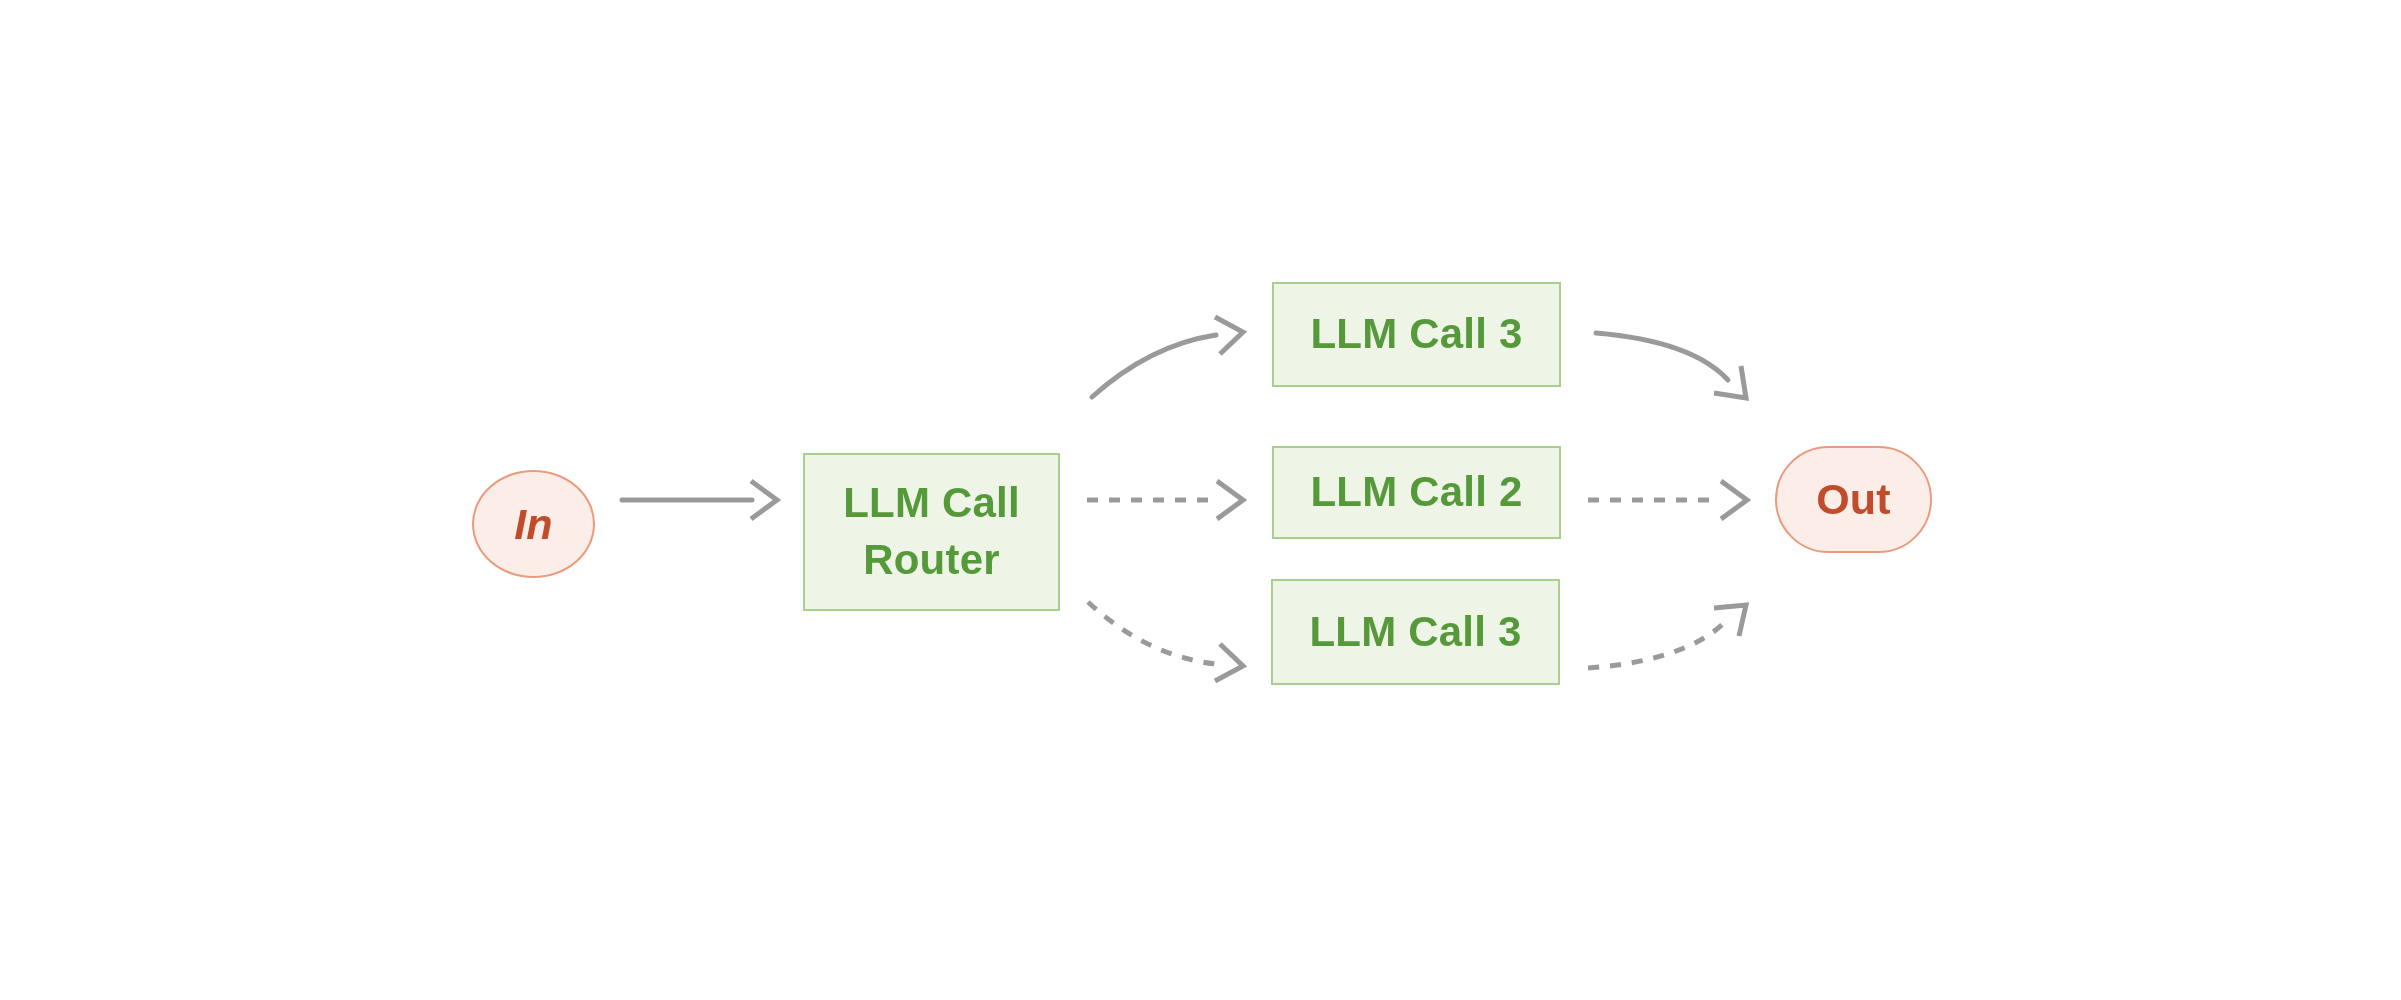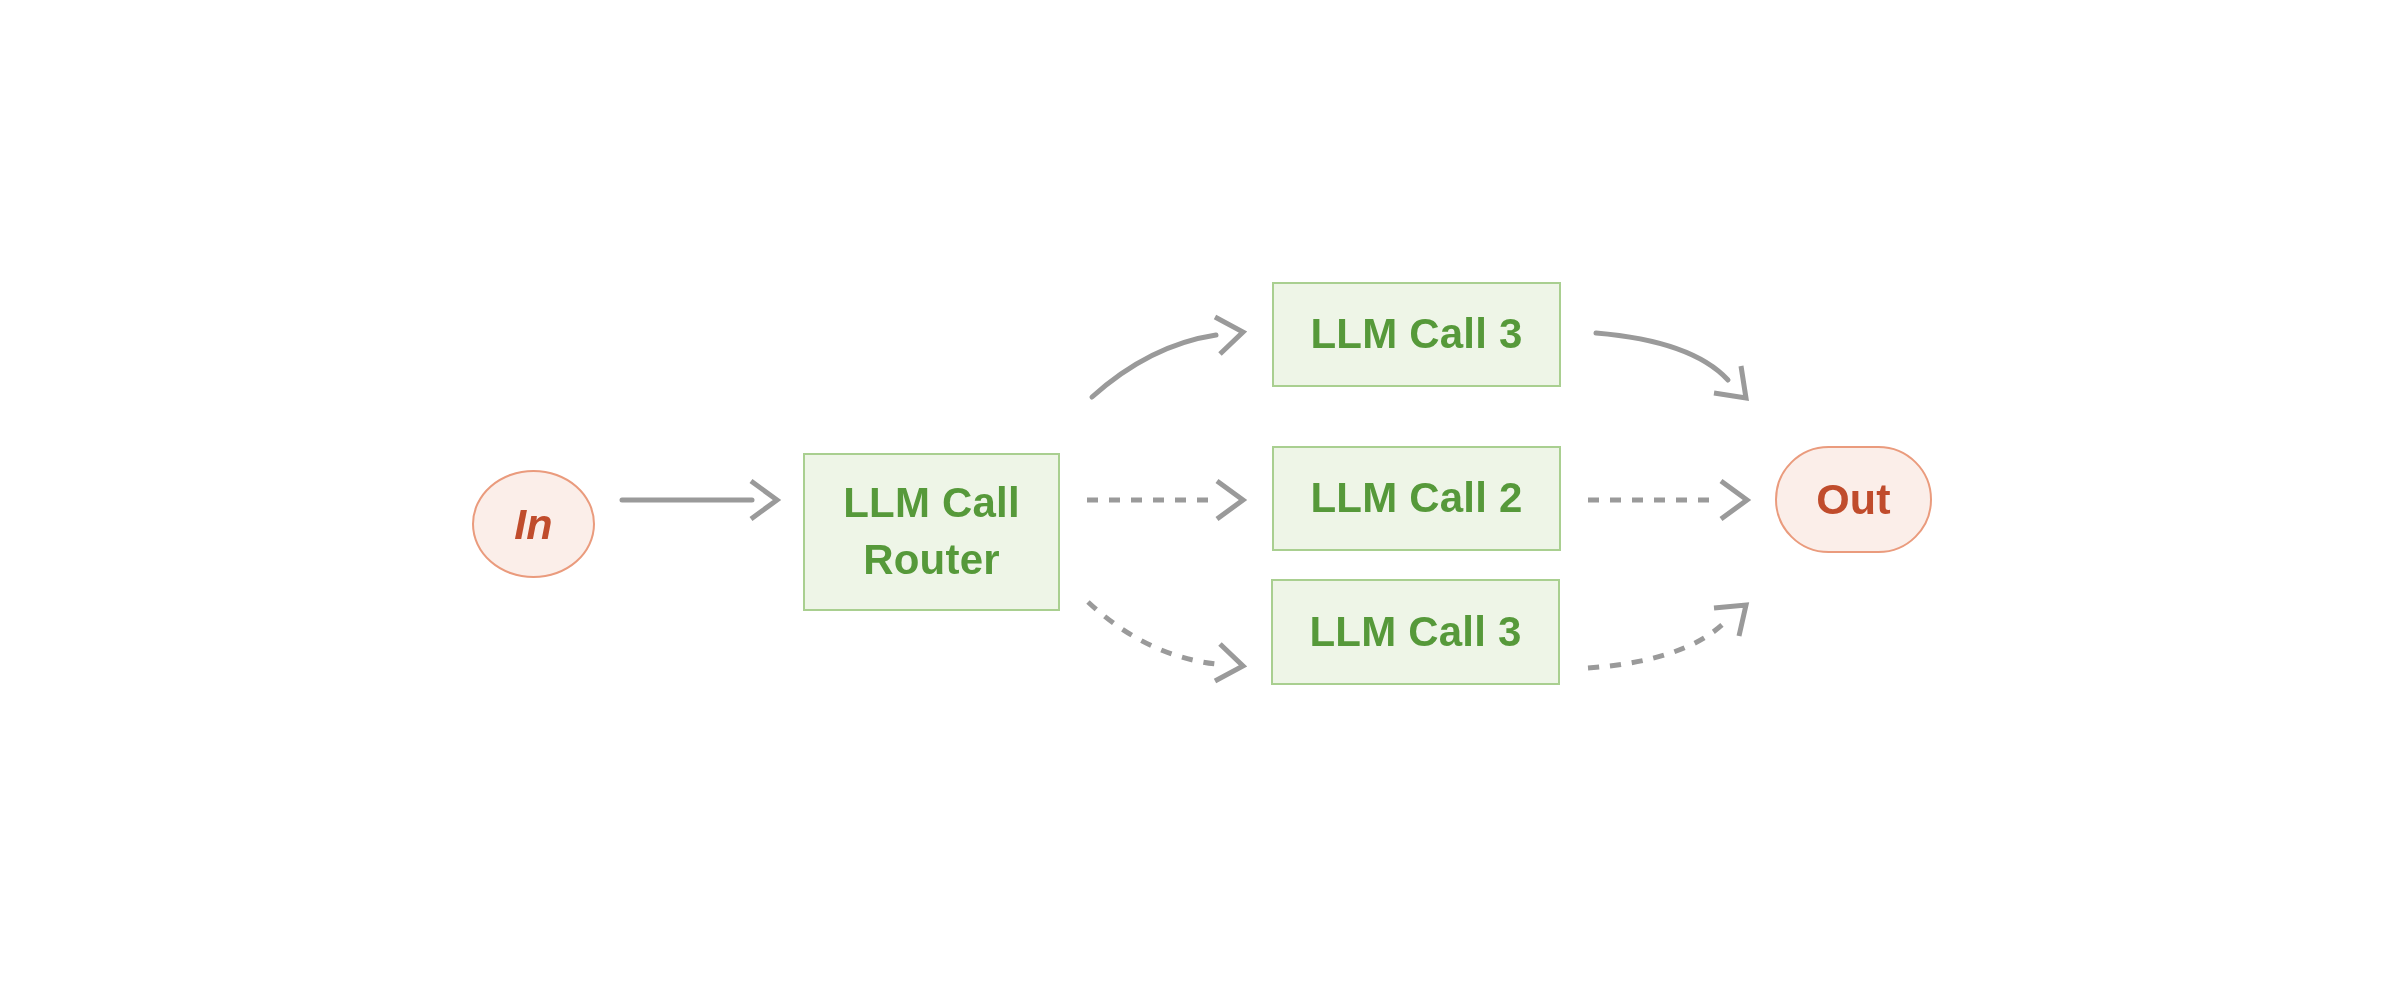--- a/index.html
+++ b/index.html
@@ -58,21 +58,21 @@
   .node.process {
     background: var(--process-fill, #eef5e7);
     border: 2.5px solid var(--process-border, #a9cf90);
     color: var(--process-text, #56993a);
     font-size: 42px;
     line-height: 1.35;
   }
   .n-in     { left: 472px;  top: 470px; width: 123px; height: 108px; border-radius: 50%; font-style: italic; }
   .n-router { left: 803px;  top: 420px; width: 257px; height: 158px; padding: 0 10px; margin-top: 33px; }
   .n-call1  { left: 1272px; top: 282px; width: 289px; height: 105px; }
-  .n-call2  { left: 1272px; top: 446px; width: 289px; height: 105px; }
+  .n-call2  { left: 1272px; top: 446px; width: 289px; height: 93px; }
   .n-call3  { left: 1271px; top: 579px; width: 289px; height: 106px; }
   .n-out    { left: 1775px; top: 446px; width: 157px; height: 107px; border-radius: 54px; text-align: right; }
   .node-label { display: inline-block; }
 </style>
 </head>
 <body>
 
 <div class="canvas">
 
   <svg class="edges" viewBox="0 0 2401 1000" xmlns="http://www.w3.org/2000/svg">

